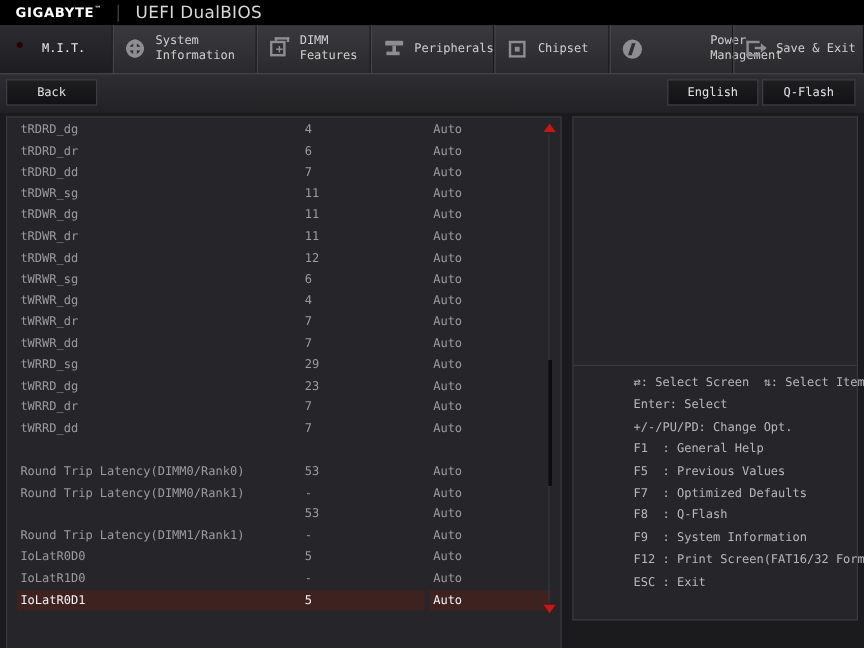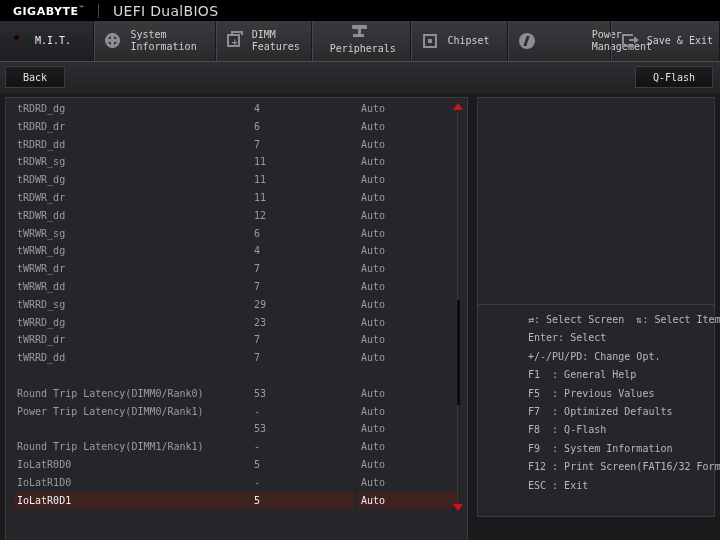--- a/index.html
+++ b/index.html
@@ -242,21 +242,21 @@
     top: 4px;
     height: 22px;
     line-height: 22px;
     text-align: center;
     color: #e2e2e2;
     font-size: 10px;
     background: linear-gradient(#1e1e21, #121214);
     border: 1px solid #3c3c41;
     box-sizing: border-box;
   }
-  .btn-back { left: 5px; width: 60px; }
+  .btn-back { left: 5px; width: 76px; }
   .btn-lang { left: 556px; width: 76px; }
   .btn-qf   { left: 635px; width: 78px; }
 
   
   .panel-left {
     position: absolute;
     left: 5px; top: 97px;
     width: 463px; height: 520px;
     background: #26262a;
     border: 1px solid #3a3a3f;
@@ -420,21 +420,21 @@
 
     <div class="tab" style="width:100px;">
       <span class="tab-ico">
           <span class="ico-chip-sh"></span>
           <span class="ico-chip"></span>
         </span>
       <span class="tab-label">DIMM
 Features</span>
     </div>
 
-    <div class="tab" style="width:103px;flex-direction:column;">
+    <div class="tab" style="width:103px;">
       <span class="tab-ico">
           <span class="ico-plug"></span>
           <span class="ico-plug2"></span>
           <span class="ico-plug3"></span>
         </span>
       <span class="tab-label">Peripherals</span>
     </div>
 
     <div class="tab" style="width:100px;">
       <span class="tab-ico">
@@ -455,20 +455,21 @@
       <span class="tab-ico">
           <span class="ico-exit"></span>
           <span class="ico-exit-a"></span>
         </span>
       <span class="tab-label">Save &amp; Exit</span>
     </div>
   </div>
 
   <div class="toolbar">
     <div class="btn btn-back">Back</div>
+    <div class="btn btn-lang">English</div>
     <div class="btn btn-qf">Q-Flash</div>
   </div>
 
   <div class="panel-left">
     <div class="rowlist" id="rowlist">
         <div class="row"><span class="c-label">tRDRD_dg</span><span class="c-value">4</span><span class="c-opt">Auto</span></div>
         <div class="row"><span class="c-label">tRDRD_dr</span><span class="c-value">6</span><span class="c-opt">Auto</span></div>
         <div class="row"><span class="c-label">tRDRD_dd</span><span class="c-value">7</span><span class="c-opt">Auto</span></div>
         <div class="row"><span class="c-label">tRDWR_sg</span><span class="c-value">11</span><span class="c-opt">Auto</span></div>
         <div class="row"><span class="c-label">tRDWR_dg</span><span class="c-value">11</span><span class="c-opt">Auto</span></div>
@@ -477,21 +478,21 @@
         <div class="row"><span class="c-label">tWRWR_sg</span><span class="c-value">6</span><span class="c-opt">Auto</span></div>
         <div class="row"><span class="c-label">tWRWR_dg</span><span class="c-value">4</span><span class="c-opt">Auto</span></div>
         <div class="row"><span class="c-label">tWRWR_dr</span><span class="c-value">7</span><span class="c-opt">Auto</span></div>
         <div class="row"><span class="c-label">tWRWR_dd</span><span class="c-value">7</span><span class="c-opt">Auto</span></div>
         <div class="row"><span class="c-label">tWRRD_sg</span><span class="c-value">29</span><span class="c-opt">Auto</span></div>
         <div class="row"><span class="c-label">tWRRD_dg</span><span class="c-value">23</span><span class="c-opt">Auto</span></div>
         <div class="row"><span class="c-label">tWRRD_dr</span><span class="c-value">7</span><span class="c-opt">Auto</span></div>
         <div class="row"><span class="c-label">tWRRD_dd</span><span class="c-value">7</span><span class="c-opt">Auto</span></div>
         <div class="row spacer"><span class="c-label"></span><span class="c-value"></span><span class="c-opt"></span></div>
         <div class="row"><span class="c-label">Round Trip Latency(DIMM0/Rank0)</span><span class="c-value">53</span><span class="c-opt">Auto</span></div>
-        <div class="row"><span class="c-label">Power Trip Latency(DIMM0/Rank1)</span><span class="c-value">-</span><span class="c-opt">Auto</span></div>
+        <div class="row"><span class="c-label">Round Trip Latency(DIMM0/Rank1)</span><span class="c-value">-</span><span class="c-opt">Auto</span></div>
         <div class="row"><span class="c-value">53</span><span class="c-opt">Auto</span></div>
         <div class="row"><span class="c-label">Round Trip Latency(DIMM1/Rank1)</span><span class="c-value">-</span><span class="c-opt">Auto</span></div>
         <div class="row"><span class="c-label">IoLatR0D0</span><span class="c-value">5</span><span class="c-opt">Auto</span></div>
         <div class="row"><span class="c-label">IoLatR1D0</span><span class="c-value">-</span><span class="c-opt">Auto</span></div>
         <div class="row selected"><div class="hl-a"></div><div class="hl-b"></div><span class="c-label">IoLatR0D1</span><span class="c-value">5</span><span class="c-opt">Auto</span></div>
       </div>
 
     <div class="sbar">
       <div class="arrow-up"></div>
       <div class="sbar-track"></div>

